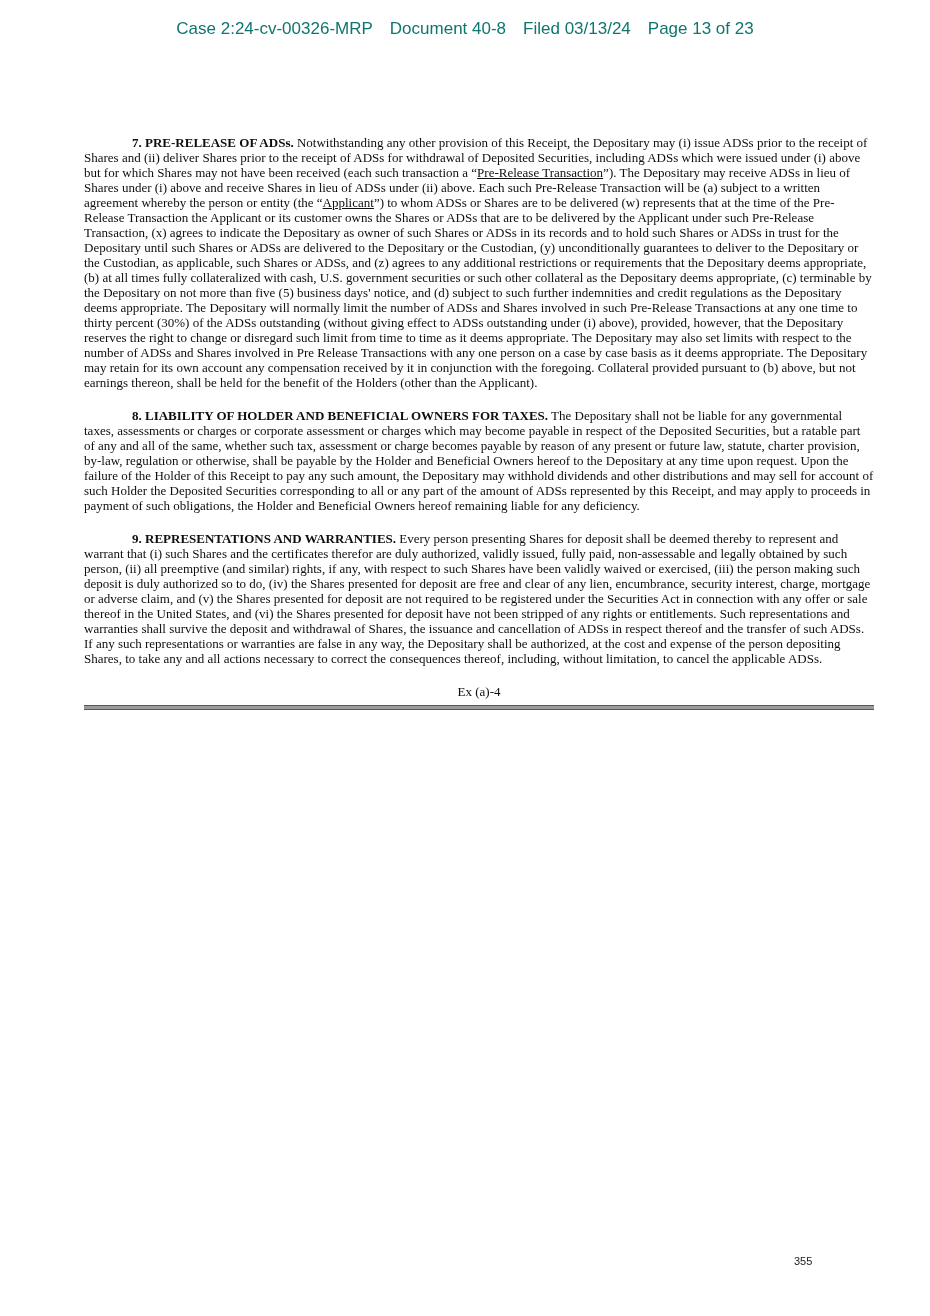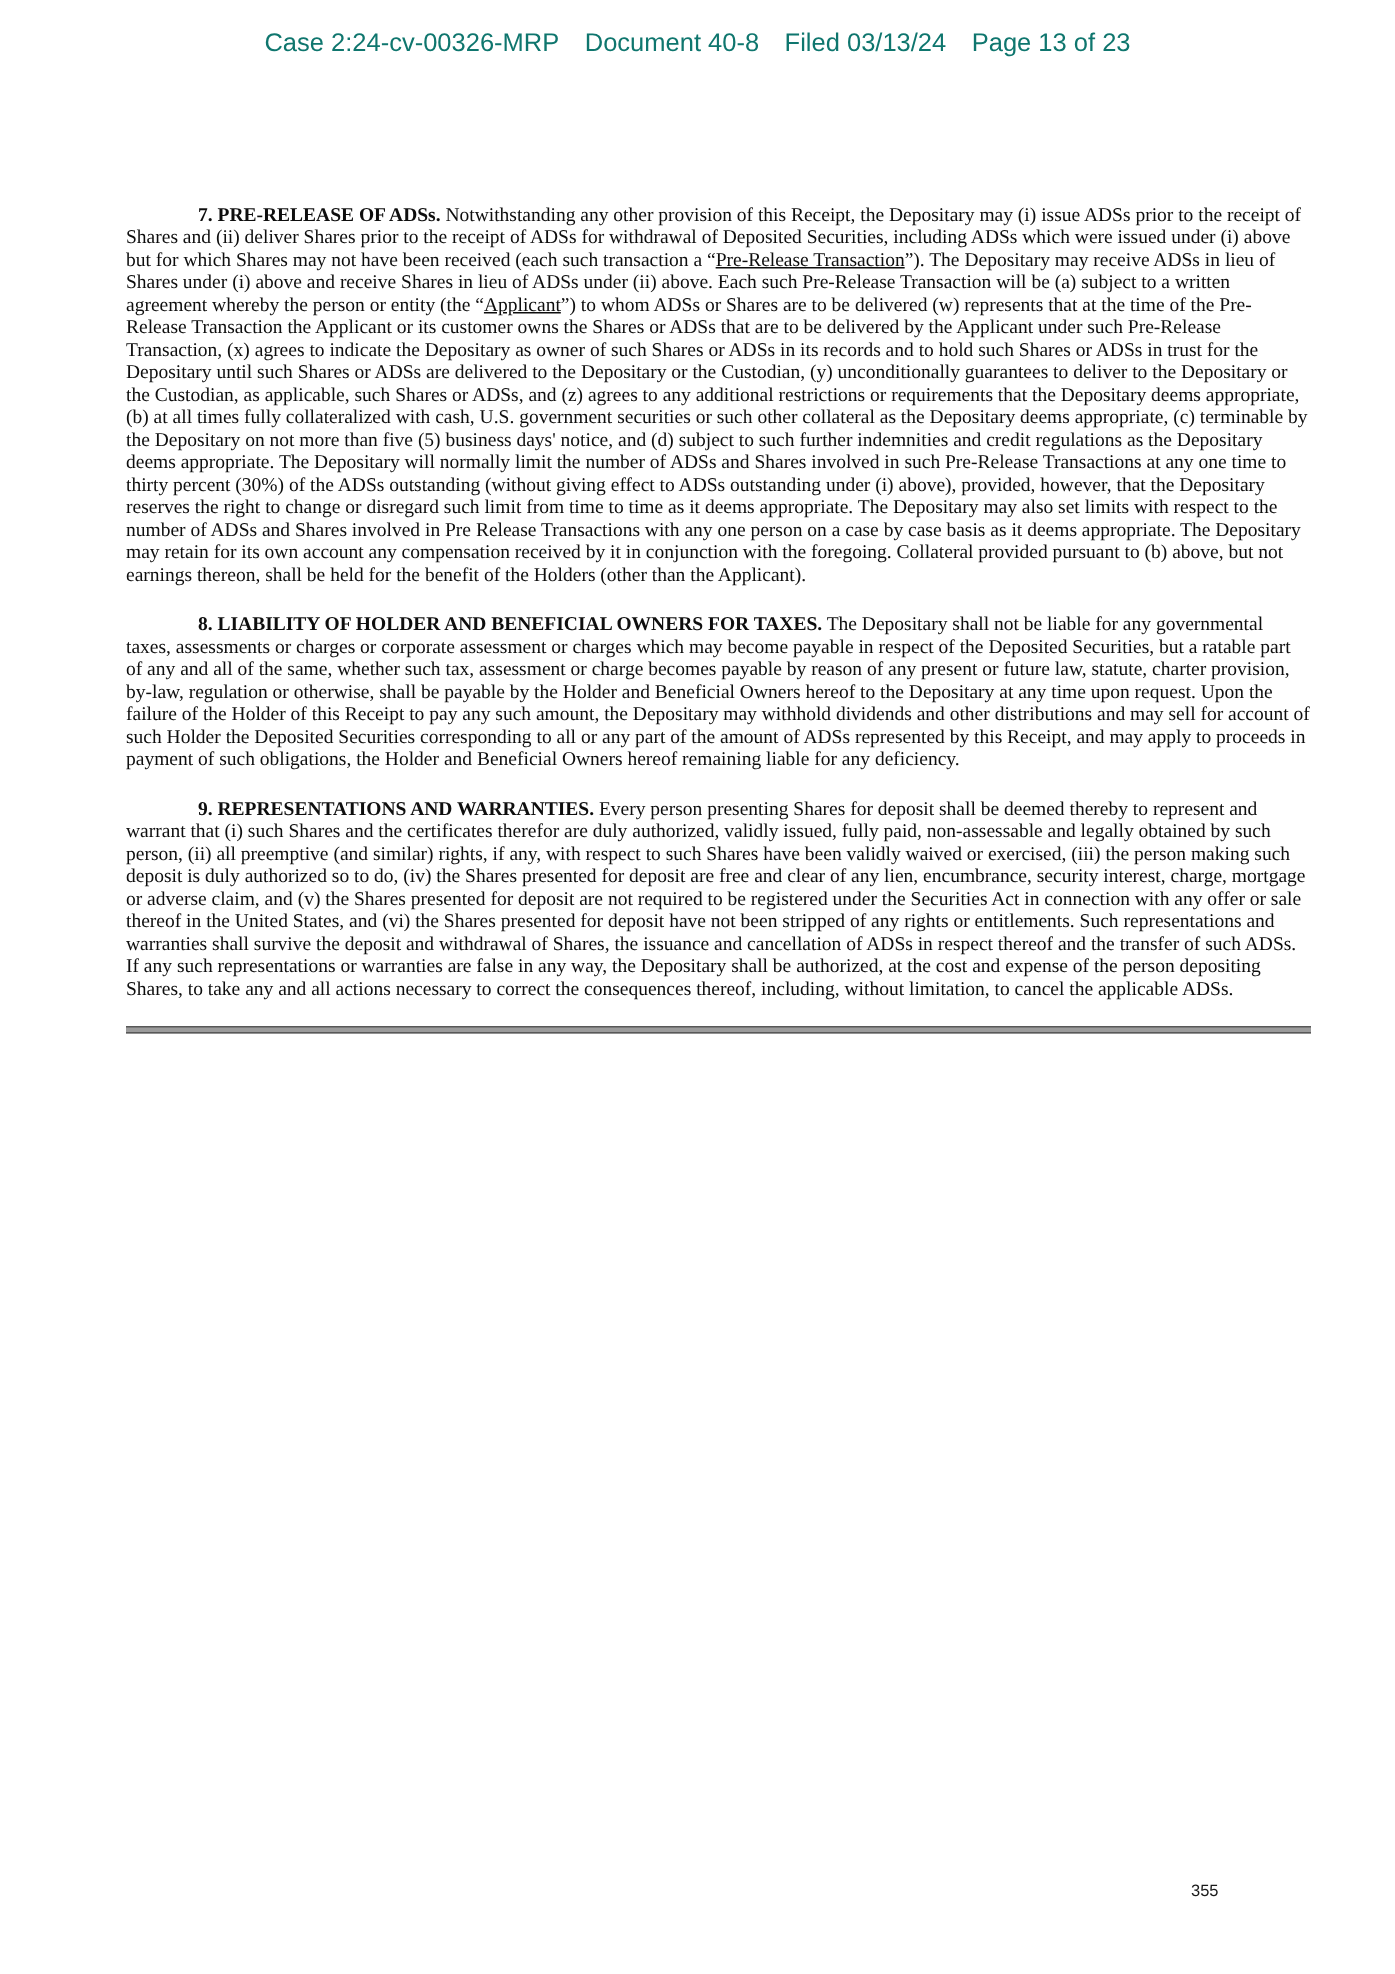--- a/index.html
+++ b/index.html
@@ -77,18 +77,19 @@
     <span>Filed 03/13/24</span>
     <span>Page 13 of 23</span>
   </div>
 
   <main class="doc-body">
     <div id="paragraphs-container">
         <p class="doc-paragraph"><span class="seg-bold">7. PRE-RELEASE OF ADSs.</span><span class="seg-normal"> Notwithstanding any other provision of this Receipt, the Depositary may (i) issue ADSs prior to the receipt of Shares and (ii) deliver Shares prior to the receipt of ADSs for withdrawal of Deposited Securities, including ADSs which were issued under (i) above but for which Shares may not have been received (each such transaction a “</span><span class="seg-underline">Pre-Release Transaction</span><span class="seg-normal">”). The Depositary may receive ADSs in lieu of Shares under (i) above and receive Shares in lieu of ADSs under (ii) above. Each such Pre-Release Transaction will be (a) subject to a written agreement whereby the person or entity (the “</span><span class="seg-underline">Applicant</span><span class="seg-normal">”) to whom ADSs or Shares are to be delivered (w) represents that at the time of the Pre-Release Transaction the Applicant or its customer owns the Shares or ADSs that are to be delivered by the Applicant under such Pre-Release Transaction, (x) agrees to indicate the Depositary as owner of such Shares or ADSs in its records and to hold such Shares or ADSs in trust for the Depositary until such Shares or ADSs are delivered to the Depositary or the Custodian, (y) unconditionally guarantees to deliver to the Depositary or the Custodian, as applicable, such Shares or ADSs, and (z) agrees to any additional restrictions or requirements that the Depositary deems appropriate, (b) at all times fully collateralized with cash, U.S. government securities or such other collateral as the Depositary deems appropriate, (c) terminable by the Depositary on not more than five (5) business days' notice, and (d) subject to such further indemnities and credit regulations as the Depositary deems appropriate. The Depositary will normally limit the number of ADSs and Shares involved in such Pre-Release Transactions at any one time to thirty percent (30%) of the ADSs outstanding (without giving effect to ADSs outstanding under (i) above), provided, however, that the Depositary reserves the right to change or disregard such limit from time to time as it deems appropriate. The Depositary may also set limits with respect to the number of ADSs and Shares involved in Pre Release Transactions with any one person on a case by case basis as it deems appropriate. The Depositary may retain for its own account any compensation received by it in conjunction with the foregoing. Collateral provided pursuant to (b) above, but not earnings thereon, shall be held for the benefit of the Holders (other than the Applicant).</span></p>
         <p class="doc-paragraph"><span class="seg-bold">8. LIABILITY OF HOLDER AND BENEFICIAL OWNERS FOR TAXES.</span><span class="seg-normal"> The Depositary shall not be liable for any governmental taxes, assessments or charges or corporate assessment or charges which may become payable in respect of the Deposited Securities, but a ratable part of any and all of the same, whether such tax, assessment or charge becomes payable by reason of any present or future law, statute, charter provision, by-law, regulation or otherwise, shall be payable by the Holder and Beneficial Owners hereof to the Depositary at any time upon request. Upon the failure of the Holder of this Receipt to pay any such amount, the Depositary may withhold dividends and other distributions and may sell for account of such Holder the Deposited Securities corresponding to all or any part of the amount of ADSs represented by this Receipt, and may apply to proceeds in payment of such obligations, the Holder and Beneficial Owners hereof remaining liable for any deficiency.</span></p>
         <p class="doc-paragraph"><span class="seg-bold">9. REPRESENTATIONS AND WARRANTIES.</span><span class="seg-normal"> Every person presenting Shares for deposit shall be deemed thereby to represent and warrant that (i) such Shares and the certificates therefor are duly authorized, validly issued, fully paid, non-assessable and legally obtained by such person, (ii) all preemptive (and similar) rights, if any, with respect to such Shares have been validly waived or exercised, (iii) the person making such deposit is duly authorized so to do, (iv) the Shares presented for deposit are free and clear of any lien, encumbrance, security interest, charge, mortgage or adverse claim, and (v) the Shares presented for deposit are not required to be registered under the Securities Act in connection with any offer or sale thereof in the United States, and (vi) the Shares presented for deposit have not been stripped of any rights or entitlements. Such representations and warranties shall survive the deposit and withdrawal of Shares, the issuance and cancellation of ADSs in respect thereof and the transfer of such ADSs. If any such representations or warranties are false in any way, the Depositary shall be authorized, at the cost and expense of the person depositing Shares, to take any and all actions necessary to correct the consequences thereof, including, without limitation, to cancel the applicable ADSs.</span></p>
       </div>
+    <div class="exhibit-label">Ex (a)-4</div>
     <hr class="separator">
   </main>
 
   <div class="page-number">355</div>
 
 </div>
 
 </body></html>

